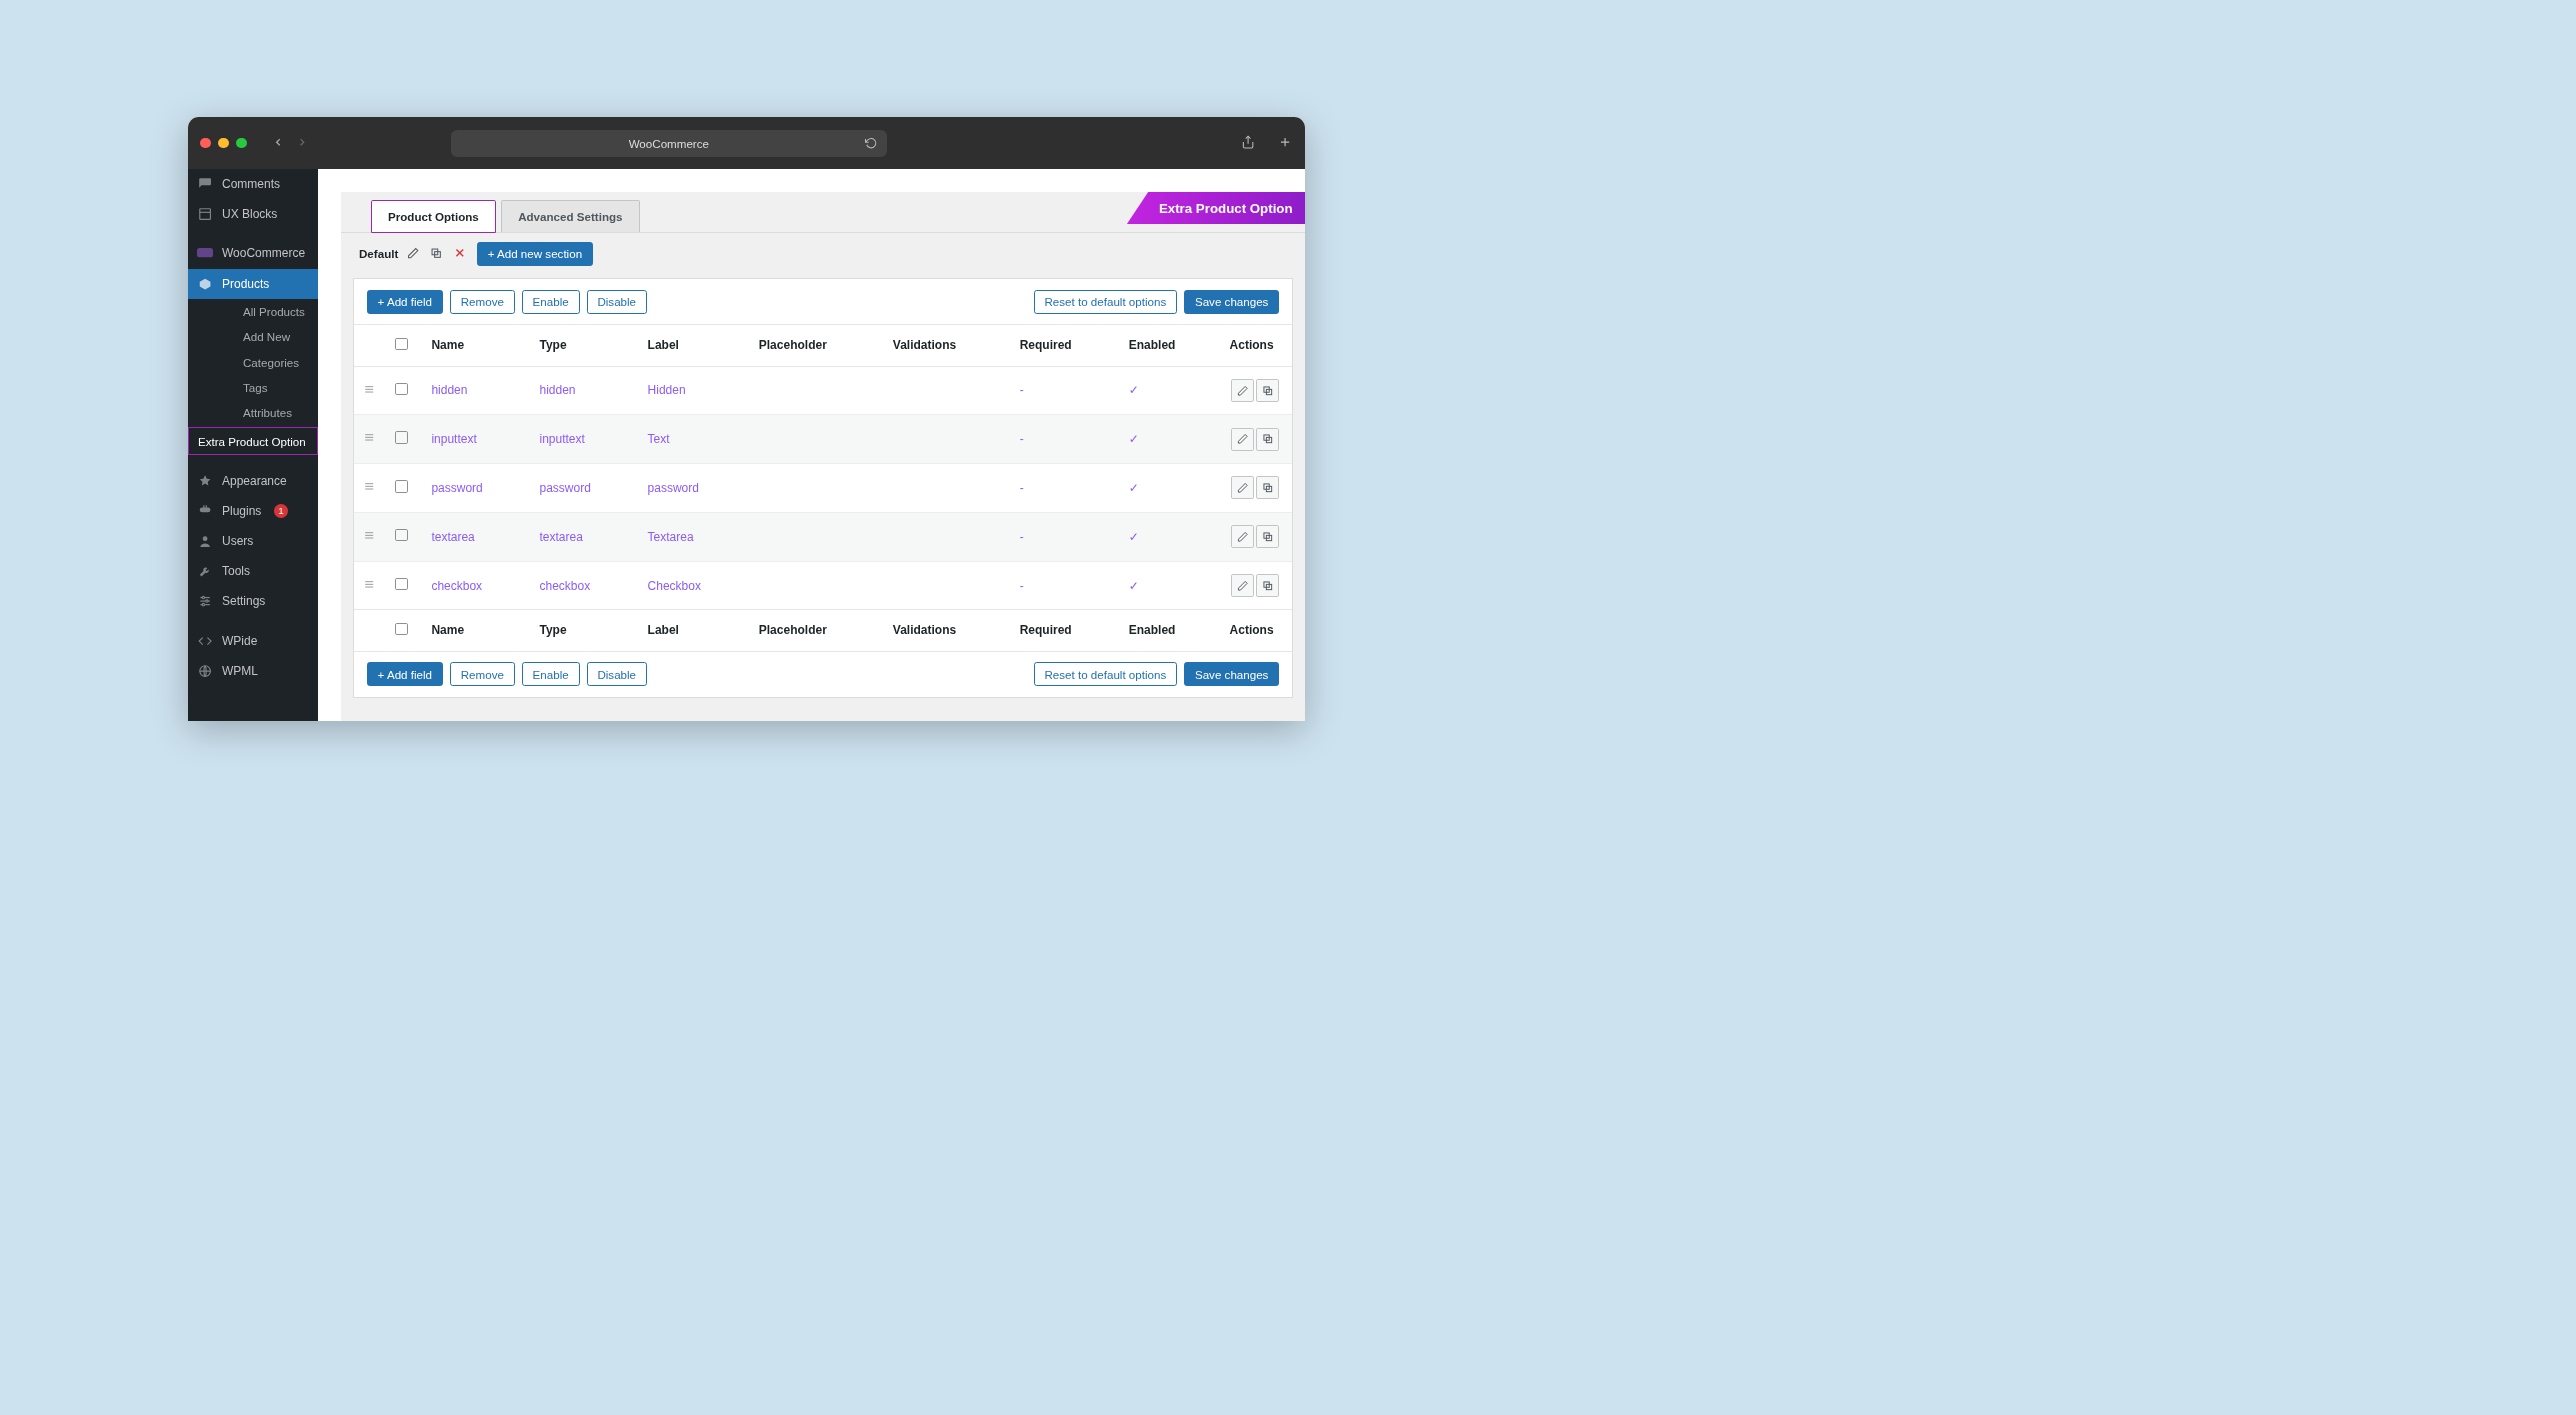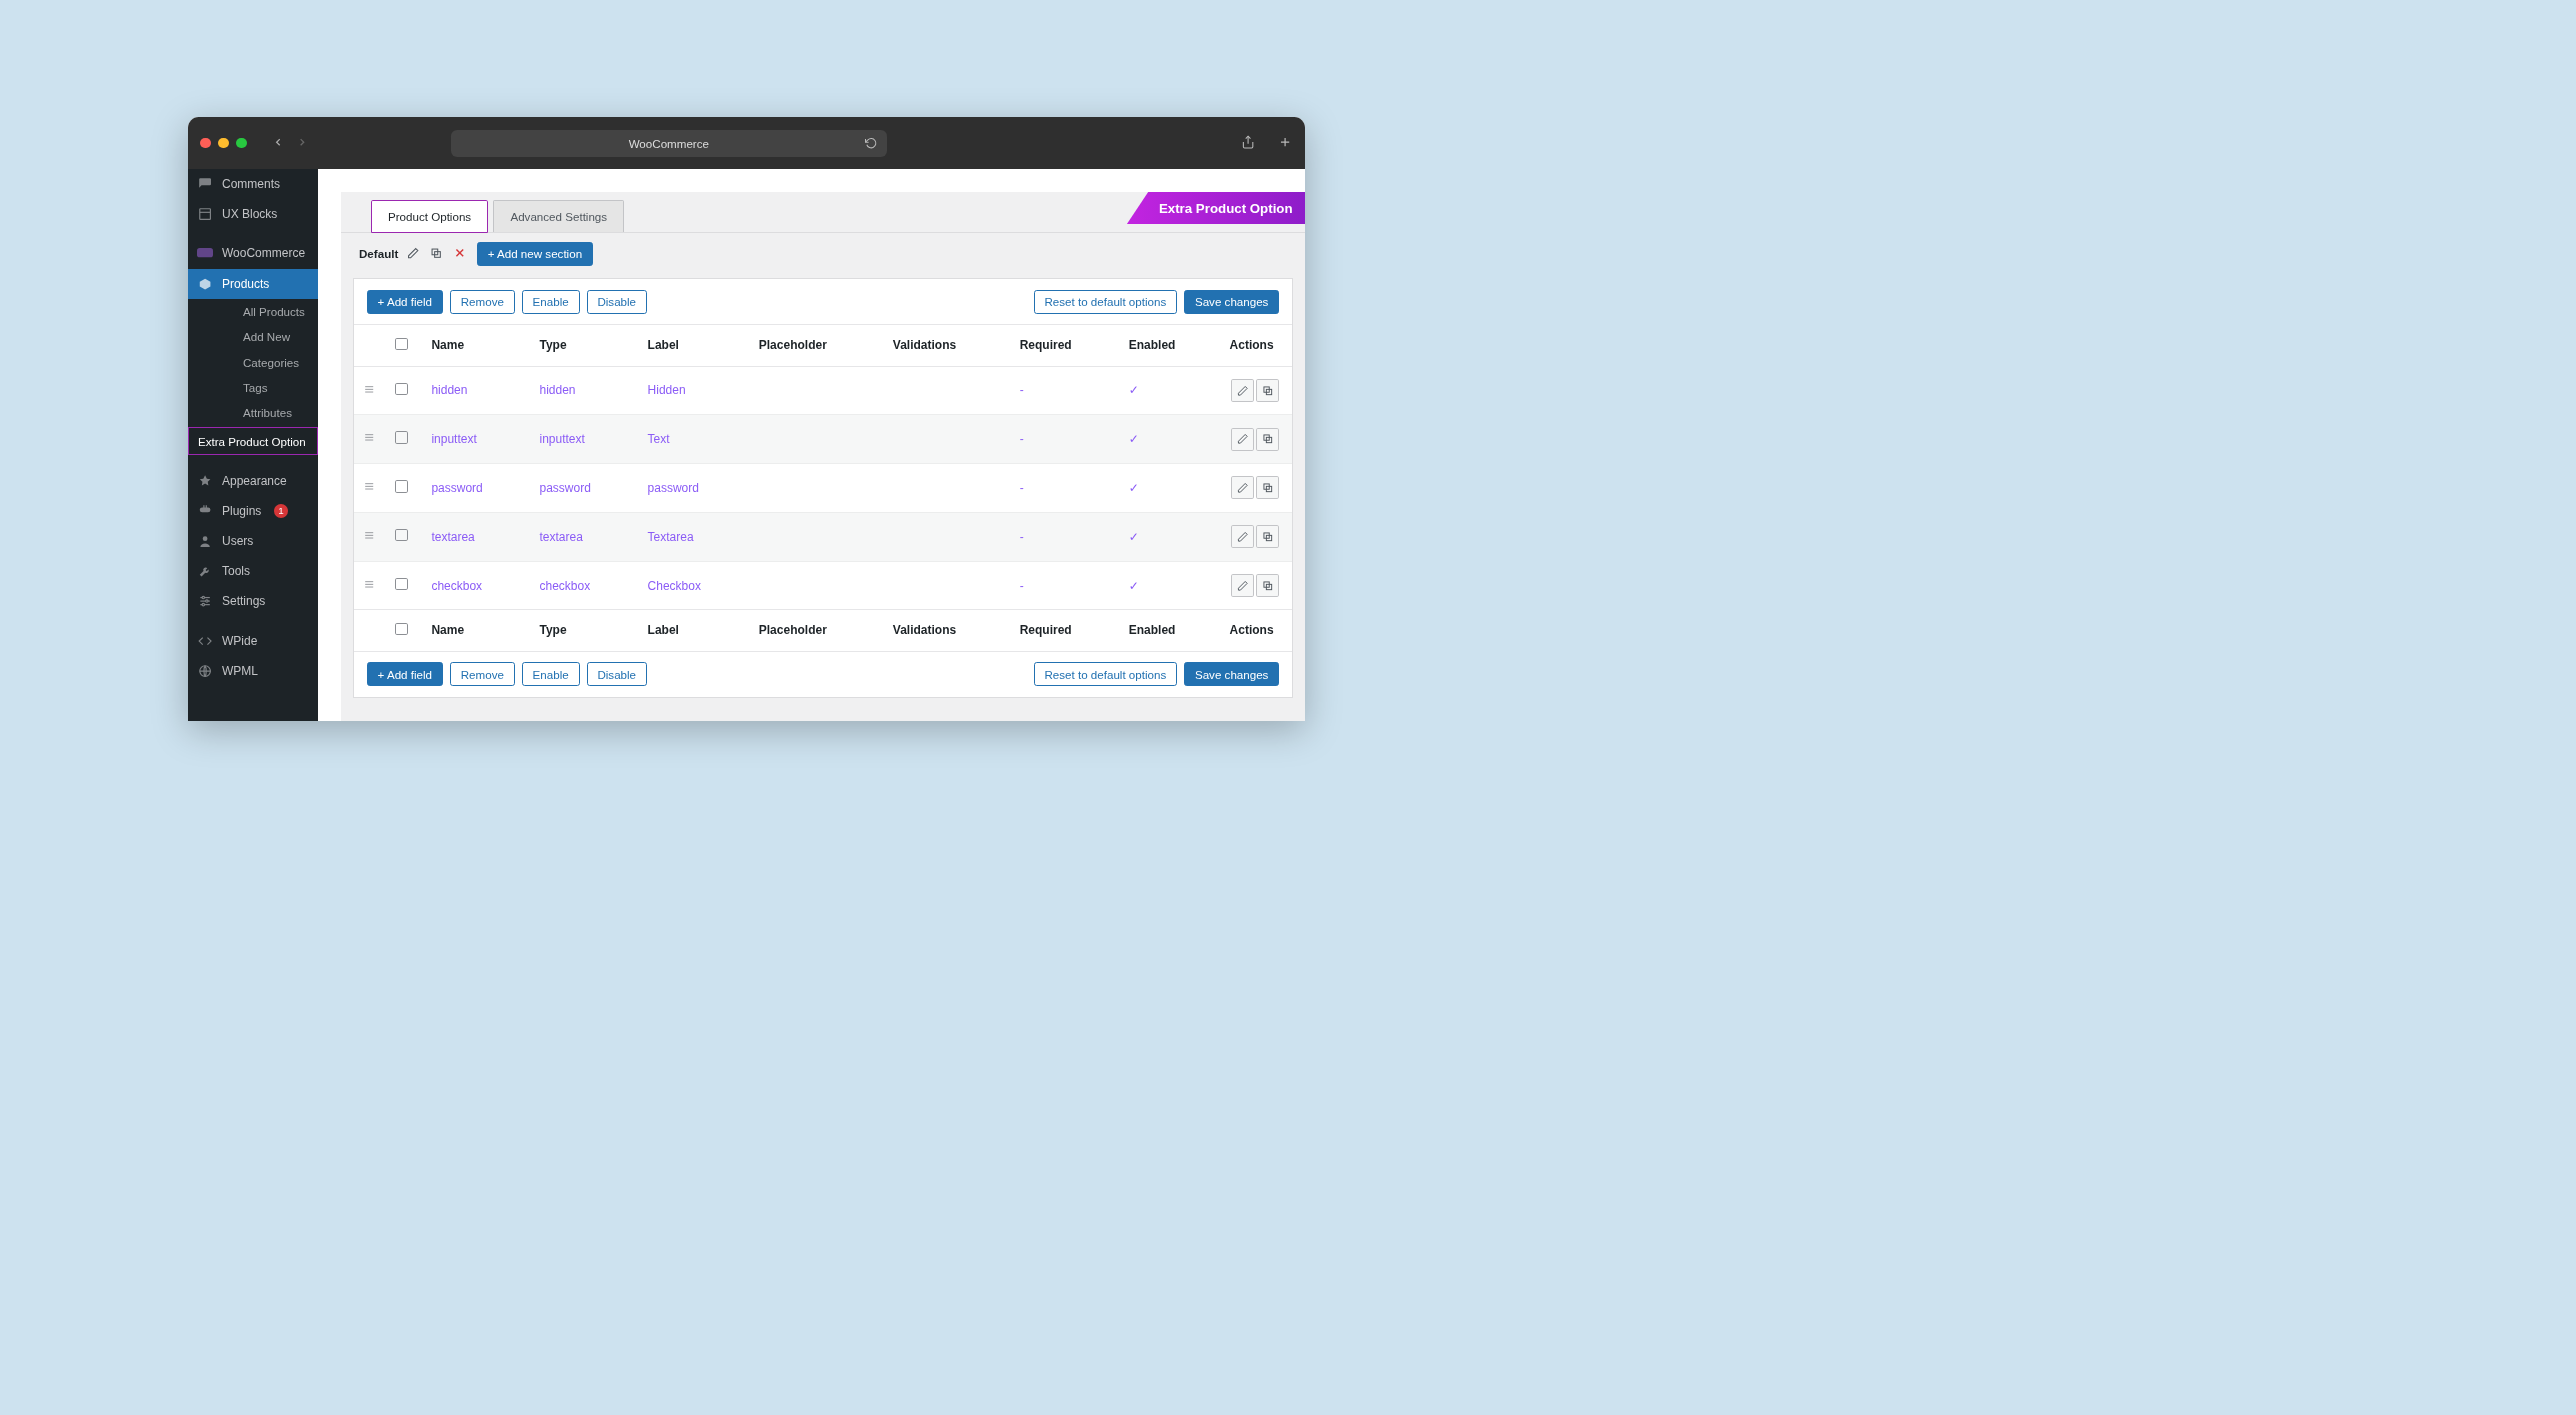--- a/index.html
+++ b/index.html
@@ -125,21 +125,21 @@
     border-bottom: 0.9px solid #dcdcde;
     position: relative;
     background:#f0f0f1;
   }
   .tab {
     padding: 9px 16px;
     border: 0.9px solid #c3c4c7;
     background: #e5e5e5;
     color: #50575e;
     margin-right: 5.3px;
-    font-weight: 400;
+    font-weight: 700;
     border-bottom: none;
     border-radius: 1.8px 1.8px 0 0;
     cursor:pointer;
   }
   .tab.active {
     background: #fff;
     color: #1d2327;
     border: 1.8px solid #9b27b0;
     position: relative;
     top: 0.9px;

